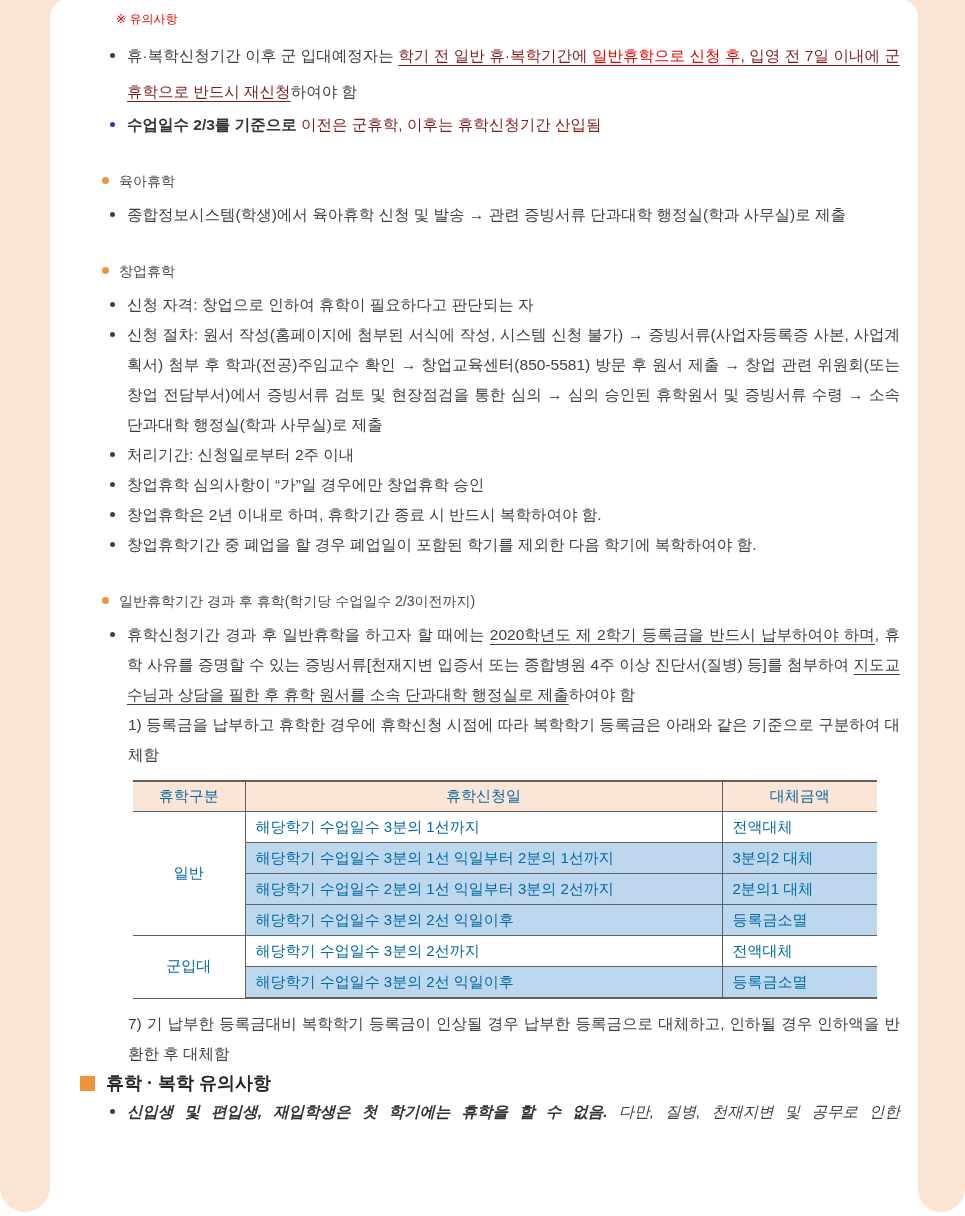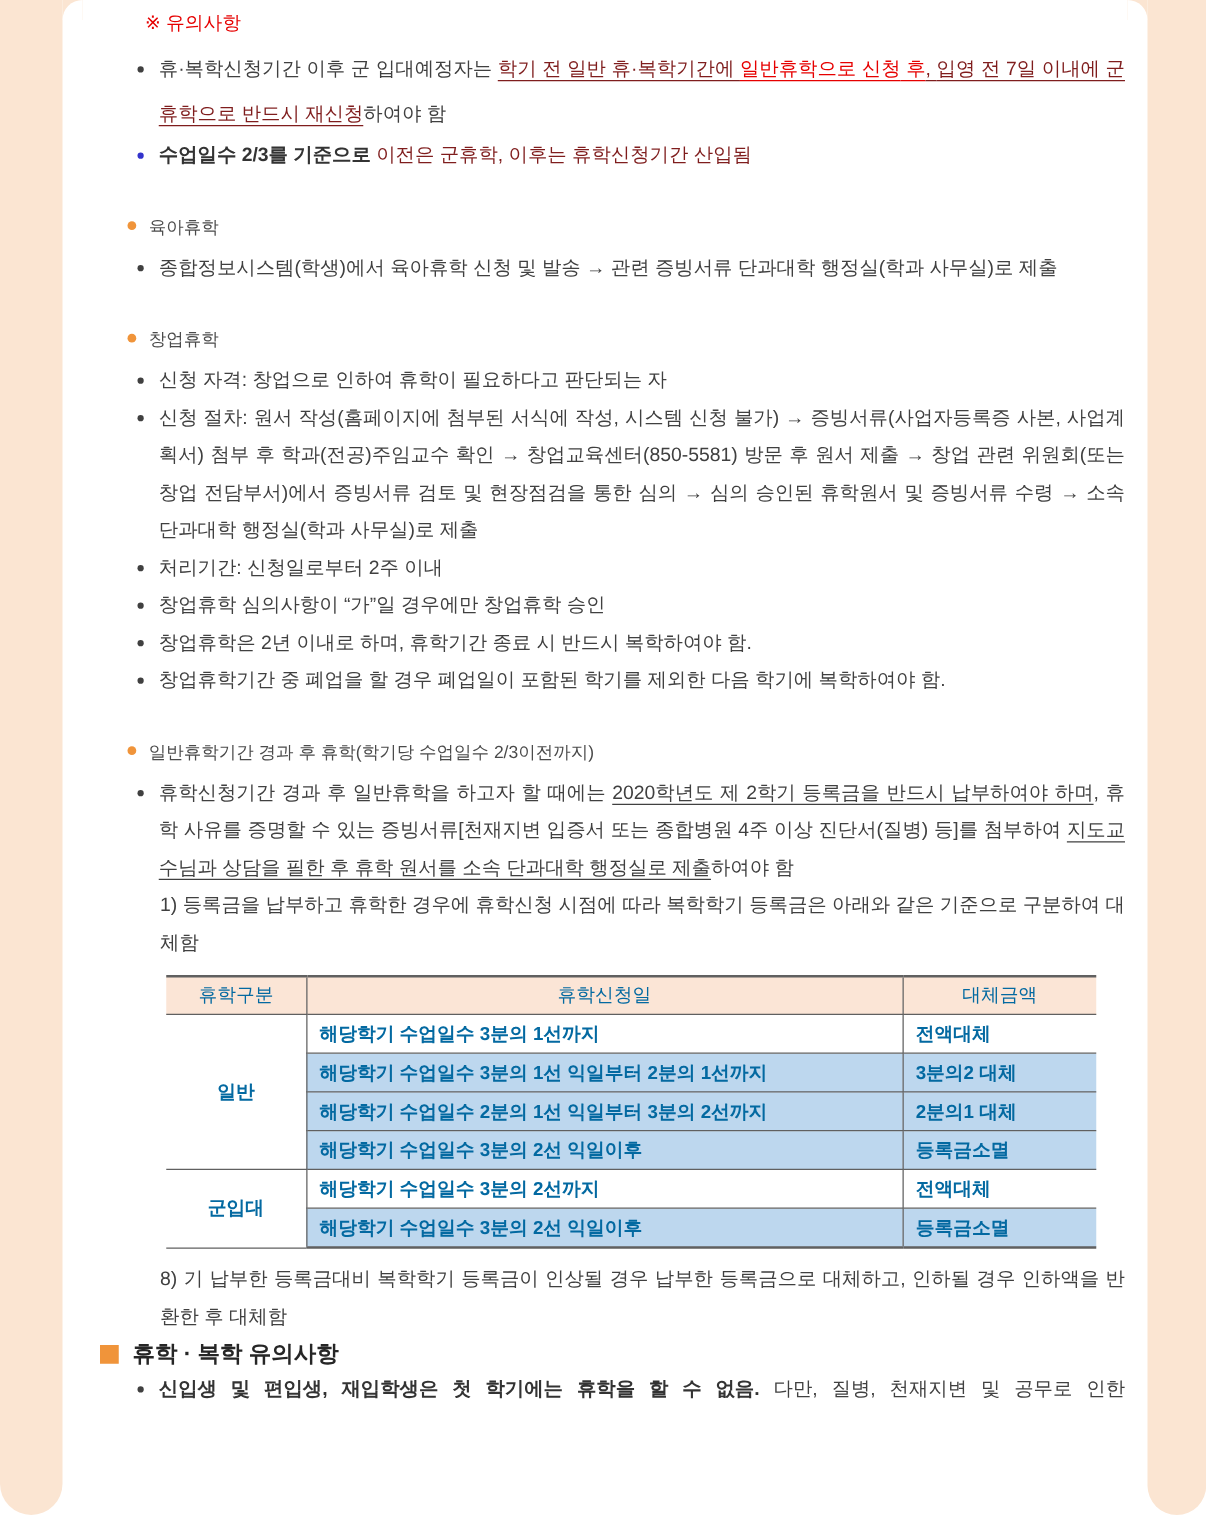--- a/index.html
+++ b/index.html
@@ -17,21 +17,21 @@
   .corner-left  { left:50px; }
   .corner-right { right:47px; }
   .corner-left::after, .corner-right::after {
     content:""; position:absolute; inset:0; background:#fff;
   }
   .corner-left::after  { border-top-left-radius:16px; }
   .corner-right::after { border-top-right-radius:16px; }
 
   .content { position:absolute; left:100px; top:8px; width:800px; }
 
-  .marker { color:#E60000; margin:0 0 8px 16px; line-height:22px; font-size:15px; }
+  .marker { color:#E60000; margin:0 0 8px 16px; line-height:22px; font-size:12px; }
 
   ul.blist { list-style:none; margin:0; padding:0; }
   ul.blist > li {
     position:relative; padding-left:27px; text-align:justify; line-height:30px;
   }
   ul.blist > li.tall { line-height:36px; }
   .dot {
     position:absolute; left:10px; top:12px; width:5px; height:5px;
     border-radius:50%; background:#404040;
   }
@@ -58,39 +58,39 @@
 
   table.refund {
     border-collapse:collapse; margin:10px 0 10px 33px; width:744px;
     font-size:15px; color:#0369a1;
   }
   table.refund th, table.refund td { border:1px solid #606060; padding:2px 10px; }
   table.refund th {
     background:#FBE5D6; font-weight:normal; text-align:center;
     height:25px; border-top:2px solid #606060;
   }
-  table.refund td { height:26px; background:#ffffff;font-weight:bold; }
+  table.refund td { height:26px; background:#ffffff; }
   table.refund td.hl { background:#BDD7EE; }
   table.refund td.cat { text-align:center; background:#ffffff; }
   table.refund th:first-child, table.refund td:first-child { border-left:none; }
   table.refund th:last-child,  table.refund td:last-child  { border-right:none; }
   table.refund tr.last td { border-bottom:2px solid #606060; }
   table.refund col.c1 { width:112px; }
   table.refund col.c2 { width:477px; }
   table.refund col.c3 { width:155px; }
 
   .footer-sec { }
   .footer-title {
     position:relative; padding-left:26px; font-size:18px; font-weight:bold;
     color:#262626; line-height:28px; margin-left:-20px;
   }
   .sq {
     position:absolute; left:0; top:7px; width:15px; height:15px; background:#F0943A;
   }
-  .footer-item { text-align:justify; text-align-last:justify; }
+  .footer-item { text-align:justify; text-align-last:justify;font-style:italic; }
 </style>
 </head>
 <body>
 
 <div class="page">
   <div class="bar bar-left"></div>
   <div class="bar bar-right"></div>
   <div class="corner corner-left"></div>
   <div class="corner corner-right"></div>
 
@@ -205,21 +205,21 @@
             <td>해당학기 수업일수 3분의 2선까지</td>
             <td>전액대체</td>
           </tr>
           <tr class="last">
             <td class="hl">해당학기 수업일수 3분의 2선 익일이후</td>
             <td class="hl">등록금소멸</td>
           </tr>
         </tbody>
       </table>
 
-      <p class="note">8) 기 납부한 등록금대비 복학학기 등록금이 인상될 경우 납부한 등록금으로 대체하고, 인하될 경우 인하액을 반환한 후 대체함</p>
+      <p class="note">7) 기 납부한 등록금대비 복학학기 등록금이 인상될 경우 납부한 등록금으로 대체하고, 인하될 경우 인하액을 반환한 후 대체함</p>
     </div>
 
     <div class="footer-sec">
       <div class="footer-title">
         <span class="sq"></span>
         <span>휴학 · 복학 유의사항</span>
       </div>
       <ul class="blist">
         <li class="footer-item">
           <span class="dot"></span>

